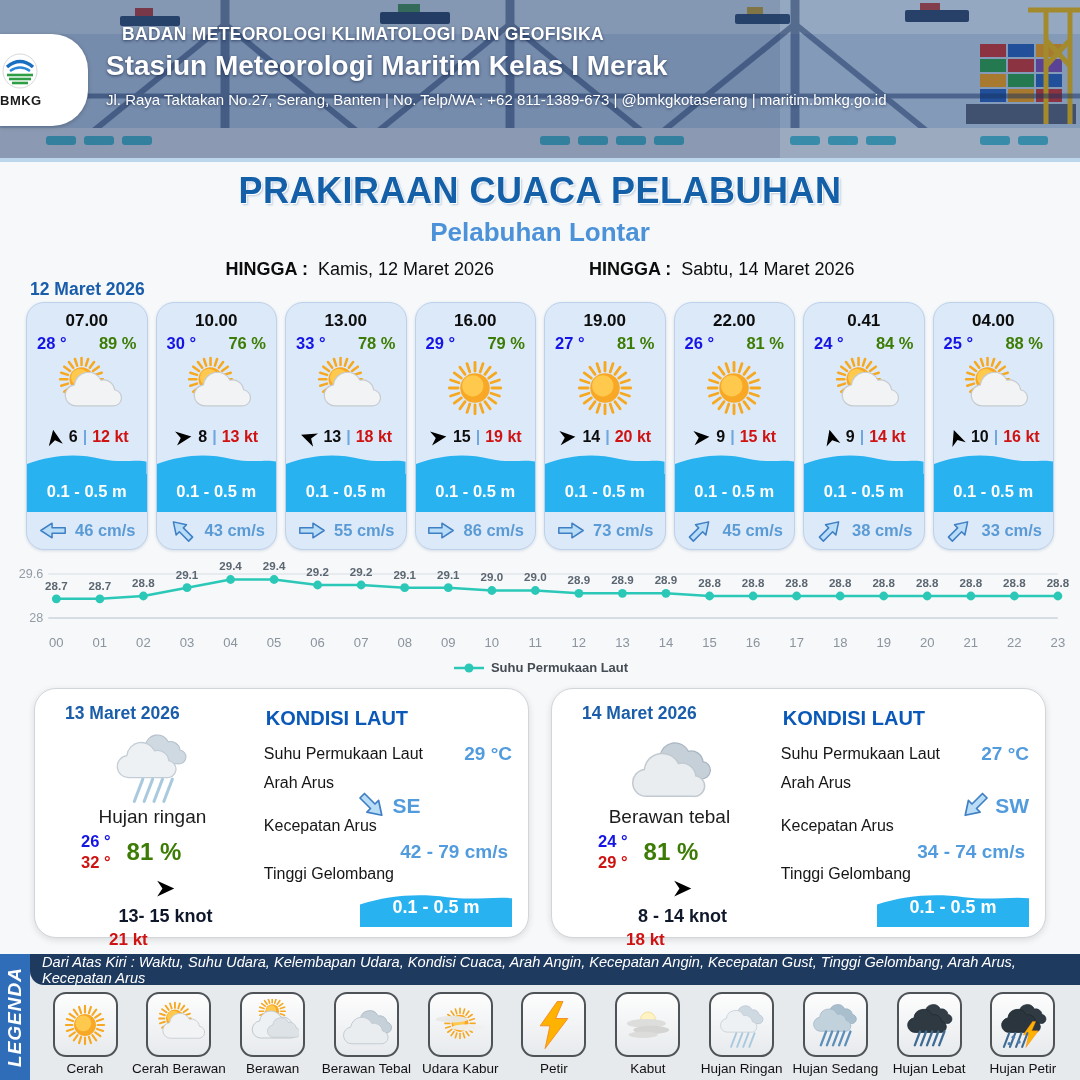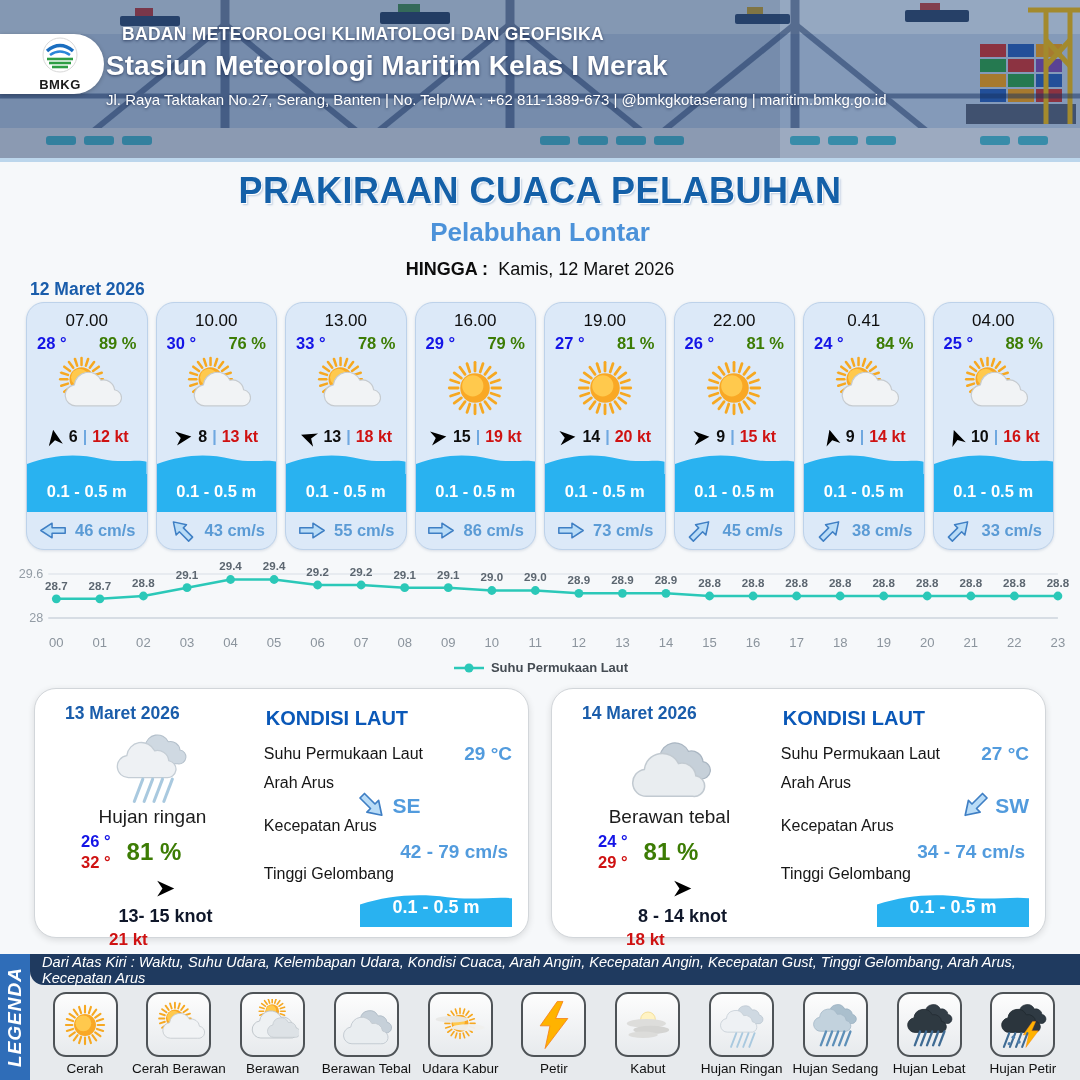--- a/index.html
+++ b/index.html
@@ -2,23 +2,23 @@
 <html><head>
 <meta charset="utf-8">
 <style>
   html,body{margin:0;padding:0;background:#eef1f4;}
   #page{position:relative;width:1080px;height:1080px;background:#f6f8fa;overflow:hidden;
         font-family:"Liberation Sans",sans-serif;-webkit-font-smoothing:antialiased;}
 
   
   .header{position:absolute;top:0;left:0;width:1080px;height:158px;border-bottom:4px solid #bcd6ec;overflow:hidden;}
   .header svg.illu{position:absolute;inset:0;width:100%;height:100%;}
-  .logo-pill{position:absolute;left:0;top:34px;width:88px;height:60px;background:#fff;
-             border-radius:0 36px 36px 0;display:flex;flex-direction:column;align-items:center;justify-content:center;
-             box-shadow:0 1px 4px rgba(0,0,0,.25);padding-left:16px;}
+  .logo-pill{position:absolute;left:0;top:34px;width:88px;height:92px;background:#fff;
+             border-radius:0 36px 36px 0;display:flex;flex-direction:column;align-items:flex-start;justify-content:center;
+             box-shadow:0 1px 4px rgba(0,0,0,.25);}
   .logo-pill .emb{width:40px;height:40px;}
   .logo-pill .bmkg-txt{font-size:13px;font-weight:bold;color:#1b1b1b;letter-spacing:.5px;margin-top:1px;}
   .hdr-text{position:absolute;left:106px;top:24px;color:#fff;text-shadow:0 1px 3px rgba(10,25,60,.65);}
   .hdr-agency{font-size:17.5px;font-weight:bold;letter-spacing:.3px;padding-left:16px;}
   .hdr-station{font-size:28px;font-weight:bold;margin-top:5px;}
   .hdr-address{font-size:15px;margin-top:9px;font-weight:500;}
 
   
   .title-sec{position:absolute;top:170px;left:0;width:1080px;text-align:center;}
   .main-title{font-size:36px;font-weight:800;color:#1460a8;letter-spacing:.5px;margin:0;
@@ -26,21 +26,21 @@
   .sub-title{font-size:26px;font-weight:800;color:#4c92d9;margin-top:5px;}
   .valid-row{margin-top:11px;font-size:18px;color:#0d0d0d;display:flex;justify-content:center;gap:95px;}
   .valid-row b{font-weight:bold;}
   .valid-row span.val{font-weight:normal;}
 
   
   .forecast-date{position:absolute;top:279px;left:30px;font-size:17.5px;font-weight:bold;color:#1a5dab;}
   .cards{position:absolute;top:302px;left:26px;width:1028px;height:248px;display:flex;gap:8px;}
   .card{flex:1;background:#dce9f8;border:1px solid #bdd2ea;border-radius:18px;overflow:hidden;
         display:flex;flex-direction:column;box-shadow:0 1px 3px rgba(70,100,140,.18);}
-  .card-time{text-align:center;font-weight:normal;font-size:17px;color:#0d0d0d;padding-top:8px;line-height:20px;}
+  .card-time{text-align:center;font-weight:bold;font-size:17px;color:#0d0d0d;padding-top:8px;line-height:20px;}
   .card-th{display:flex;justify-content:space-between;padding:3px 10px 0 10px;font-size:16.5px;font-weight:bold;}
   .temp{color:#1414e6;}
   .hum{color:#3c7c04;}
   .card-icon{height:78px;display:flex;align-items:center;justify-content:center;}
   .card-icon svg{width:70px;height:70px;}
   .card-wind{display:flex;align-items:center;justify-content:center;gap:5px;font-size:16px;font-weight:bold;height:32px;color:#0d0d0d;}
   .dart{width:19px;height:19px;display:inline-block;color:#000;}
   .dart svg{width:100%;height:100%;display:block;}
   .sep{color:#6fa8e0;}
   .gust{color:#cf1212;}
@@ -192,20 +192,22 @@
       <div class="hdr-address">Jl. Raya Taktakan No.27, Serang, Banten | No. Telp/WA : +62 811-1389-673 | @bmkgkotaserang | maritim.bmkg.go.id</div>
     </div>
   </div>
 
   <div class="title-sec">
     <h1 class="main-title">PRAKIRAAN CUACA PELABUHAN</h1>
     <div class="sub-title">Pelabuhan Lontar</div>
     <div class="valid-row">
       <div><b>HINGGA :</b>&nbsp;
            <span class="val">Kamis, 12 Maret 2026</span></div>
+      <div><b>HINGGA :</b>&nbsp;
+           <span class="val">Sabtu, 14 Maret 2026</span></div>
     </div>
   </div>
 
   <div class="forecast-date">12 Maret 2026</div>
   <div class="cards">
     <div class="card">
       <div class="card-time">07.00</div>
       <div class="card-th">
         <span class="temp">28 °</span>
         <span class="hum">89 %</span>

